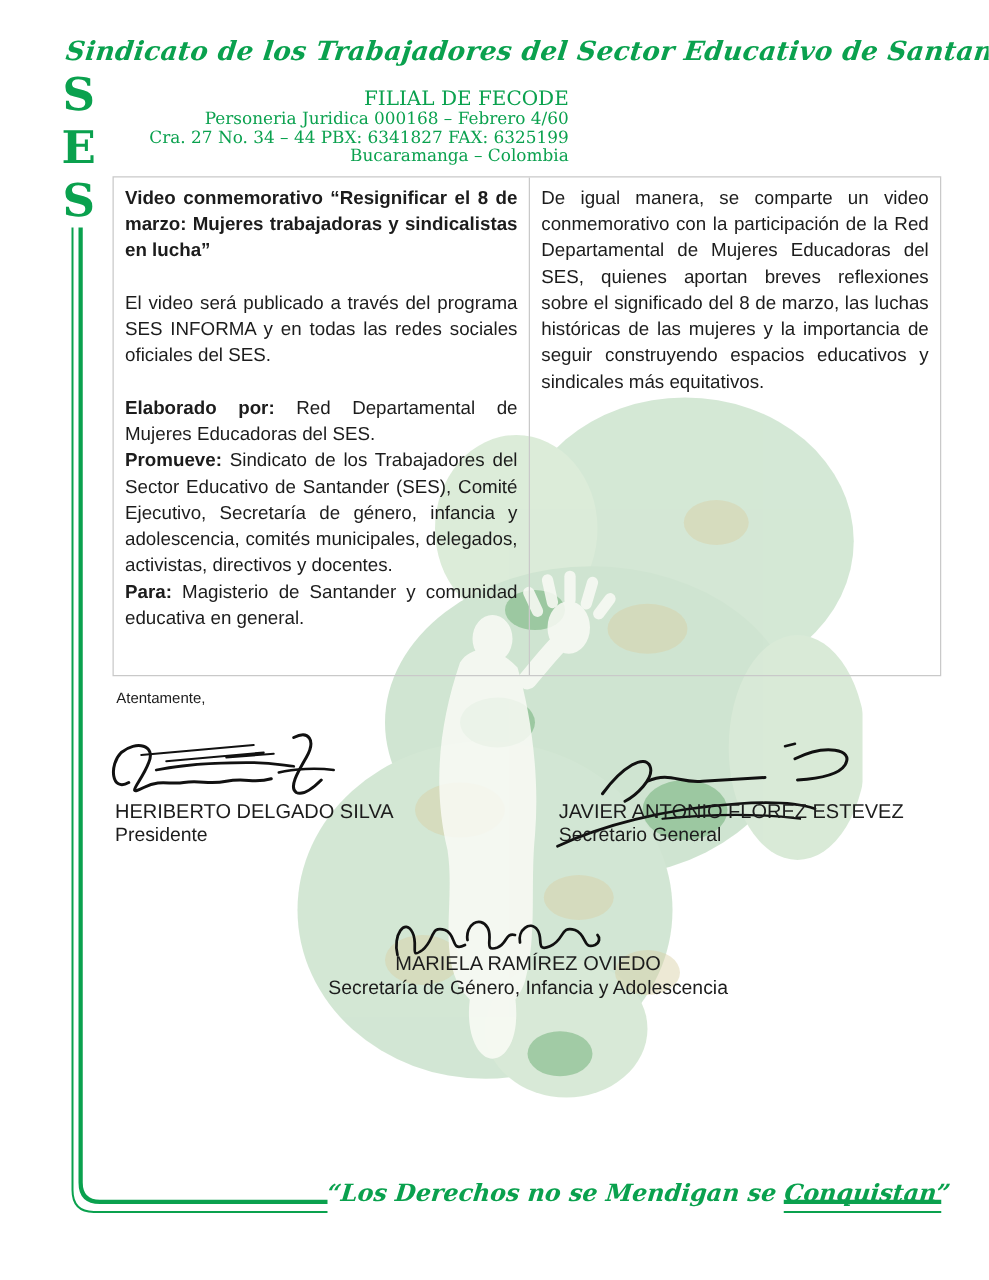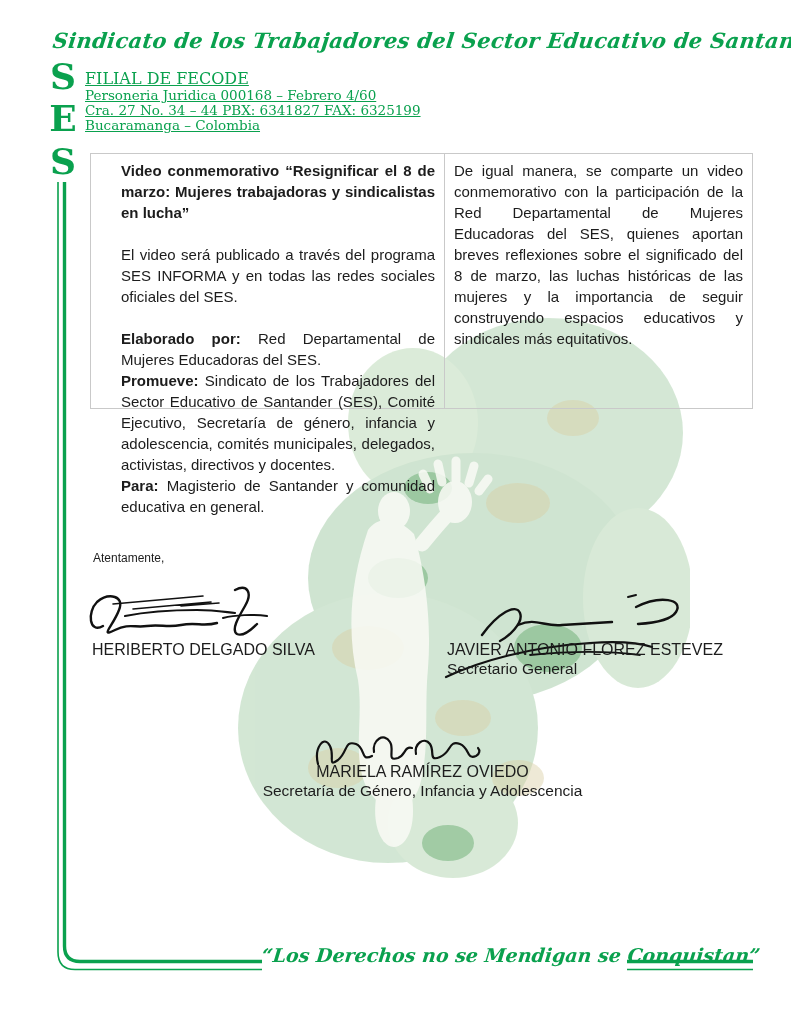--- a/index.html
+++ b/index.html
@@ -21,31 +21,30 @@
     white-space:nowrap;
   }
   .acronym-letter{
     position:absolute;left:46px;width:34px;text-align:center;
     font-family:"DejaVu Serif", serif;font-weight:bold;
     font-size:36px;line-height:1;color:#0aa14e;
   }
   .acr-0{top:58px}.acr-1{top:100px}.acr-2{top:143px}
   .header-info{
     position:absolute;left:85px;top:70px;width:370px;
-    text-align:left;color:#0aa14e;
+    text-align:right;color:#0aa14e;
     font-family:"DejaVu Serif", serif;
-    text-decoration:underline;
   }
   .header-info .l1{font-size:16px;line-height:18px;}
   .header-info .l2{font-size:13.5px;line-height:15px;}
   
   .content-box{
-    position:absolute;left:90px;top:153px;width:663px;height:256px;
+    position:absolute;left:90px;top:141px;width:663px;height:400px;
     border:1px solid #c9c9c9;background:transparent;
-    display:flex;box-sizing:border-box;padding-left:21px;
+    display:flex;box-sizing:border-box;
   }
   .col{box-sizing:border-box;padding:6px 9px;font-size:15px;line-height:21px;text-align:justify;}
   .col-left{width:333px;border-right:1px solid #c9c9c9;}
   .col-right{flex:1;}
   .col p{margin:0 0 21px 0;}
   .col p:last-child{margin-bottom:0;}
   .col p.tight{margin:0;}
   .bold{font-weight:bold;}
   
   .closing{position:absolute;left:93px;top:512px;font-size:12px;margin-top:39px;}
@@ -145,20 +144,21 @@
     <g fill="none" stroke="#111" stroke-linecap="round">
       <path d="M18,44 C4,52 2,30 12,20 C24,10 40,14 34,28 C28,44 14,56 30,48 C44,41 50,46 62,44 C76,42 82,46 96,43 C112,40 118,45 132,41" stroke-width="2.4"></path>
       <path d="M40,34 C60,30 90,28 112,28 C130,28 140,30 150,31" stroke-width="2.2"></path>
       <path d="M28,22 L118,14 M48,27 L126,20 M96,24 L134,21" stroke-width="1.6"></path>
       <path d="M150,8 C162,2 168,10 160,24 C153,36 146,48 152,52 C158,55 166,48 172,42" stroke-width="2.4"></path>
       <path d="M138,36 C150,33 168,32 182,34" stroke-width="2"></path>
     </g>
   </svg>
   <div class="sig-block-1">
     <div class="sig-name">HERIBERTO DELGADO SILVA</div>
+    <div class="sig-role">Presidente</div>
   </div>
 
   <svg class="sig-svg" style="left:440px;top:585px;" width="280" height="95" viewBox="0 0 280 95">
     <g fill="none" stroke="#111" stroke-linecap="round">
       <path d="M42,50 C58,28 76,18 80,28 C84,38 68,52 60,56" stroke-width="2.4"></path>
       <path d="M78,40 C96,32 104,42 122,40 L172,37" stroke-width="2.4"></path>
       <path d="M196,22 C220,10 244,14 236,27 C231,35 214,38 198,39" stroke-width="2.4"></path>
       <path d="M188,12 L196,10" stroke-width="2"></path>
       <path d="M6,92 C40,76 90,62 150,58 C180,56 200,58 212,62" stroke-width="2.2"></path>
       <path d="M90,70 C130,66 170,66 200,70" stroke-width="1.8"></path>

